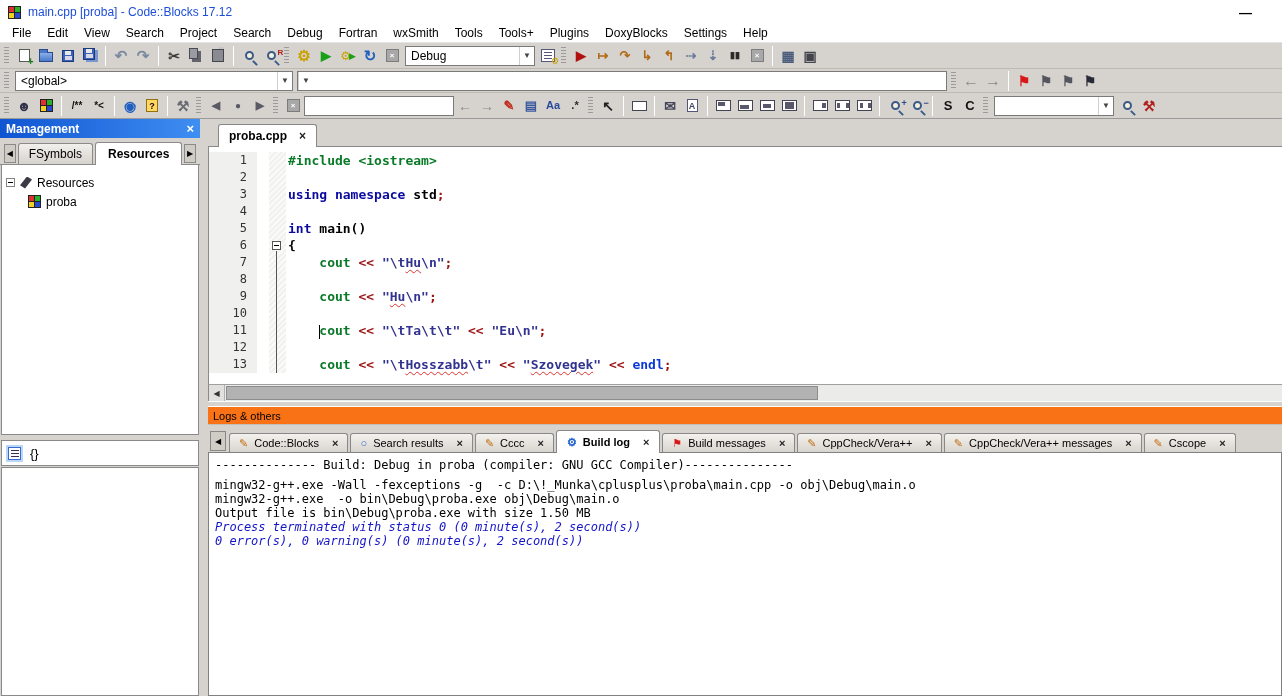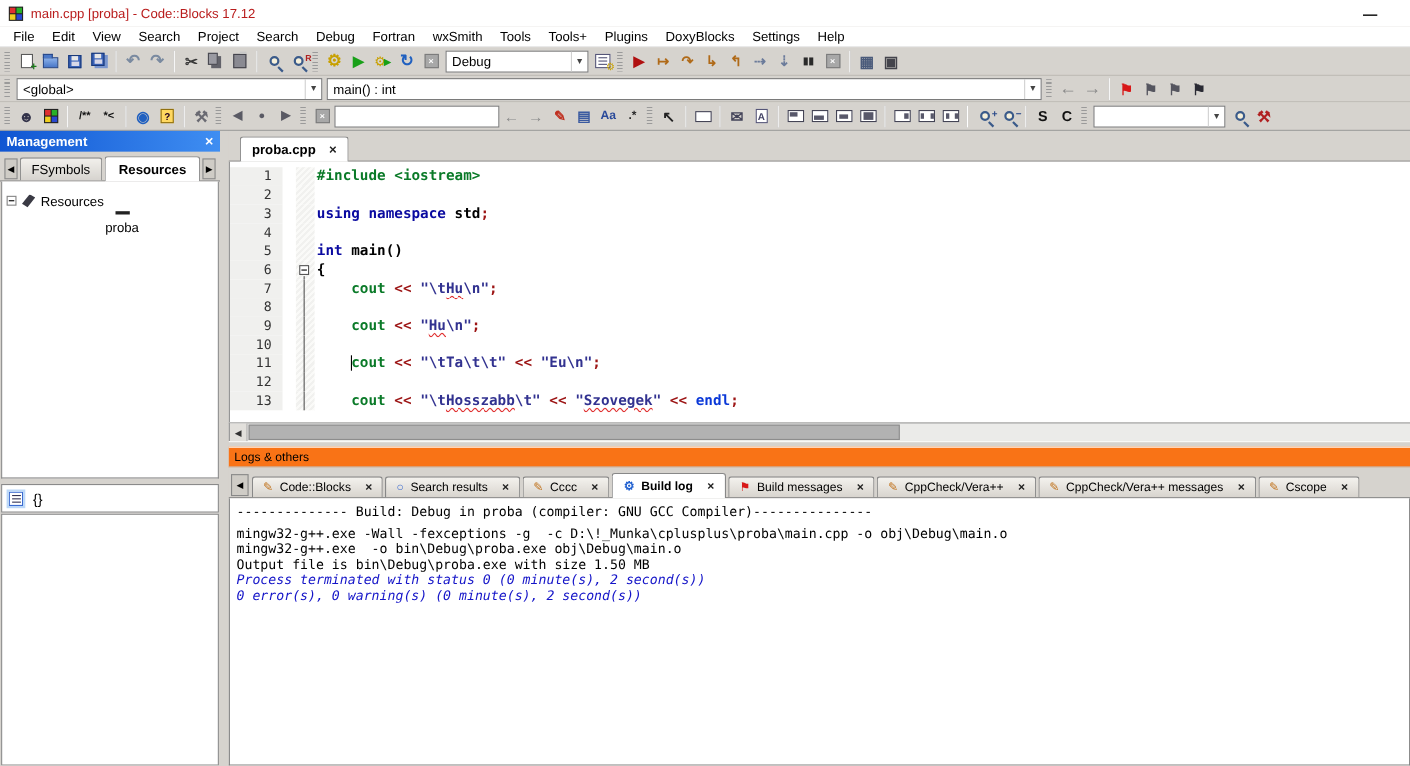--- a/index.html
+++ b/index.html
@@ -2,21 +2,21 @@
 <html><head>
 <meta charset="utf-8">
 <style>
   * { box-sizing: border-box; margin: 0; padding: 0; }
   html,body { width:1282px; height:696px; }
   body { font-family:"Liberation Sans", sans-serif; font-size:12px; background:#d6d3ce; overflow:hidden; }
   .window { position:relative; width:1282px; height:696px; background:#d6d3ce; display:flex; flex-direction:column; }
 
   
   .titlebar { height:24px; background:#fff; display:flex; align-items:center; padding:0 8px; flex:none; }
-  .titlebar .ttl { margin-left:7px; font-size:12px; color:#b91c1c; }
+  .titlebar .ttl { margin-left:7px; font-size:12px; color:#1d4ed8; }
   .titlebar .minbtn { margin-left:auto; margin-right:22px; font-weight:bold; color:#000; cursor:default; font-size:13px; }
   .menubar { height:19px; background:#fff; display:flex; align-items:flex-start; padding-left:4px; flex:none; border-bottom:1px solid #e4e4e4;}
   .menu-item { padding:2px 8px; color:#000; }
 
   
   .tbrow { display:flex; align-items:center; background:#d6d3ce; flex:none; border-bottom:1px solid #bdbab4; padding:1px 2px; }
   .tb1 { height:26px; } .tb2 { height:24px; } .tb3 { height:26px; border-bottom:1px solid #9a9a9a; }
   .grip { width:5px; height:18px; margin:0 4px 0 2px; background:repeating-linear-gradient(180deg,#9a9a9a 0 1px,transparent 1px 3px); }
   .tsep { width:1px; height:20px; background:#9a9a9a; border-right:1px solid #fff; margin:0 4px; }
   .tbtn { width:22px; height:22px; border:none; background:transparent; display:flex; align-items:center; justify-content:center; position:relative; }
@@ -77,21 +77,21 @@
 
   
   .mg-caption { height:19px; background:linear-gradient(90deg,#0f55d2,#3f8ef2); color:#fff; font-weight:bold; font-size:12px; display:flex; align-items:center; padding:0 6px; flex:none; }
   .mg-caption .x { margin-left:auto; font-weight:bold; font-size:13px; }
   .mg-tabs { height:27px; display:flex; align-items:flex-end; padding:3px 2px 0 2px; flex:none; border-bottom:1px solid #8a8a8a; background:#d6d3ce;}
   .mg-scroll { width:15px; height:19px; border:1px solid #8a8a8a; background:#cfccc6; font-size:8px; display:flex; align-items:center; justify-content:center; margin:0 2px 1px 2px;}
   .mtab { padding:3px 10px; border:1px solid #8a8a8a; border-bottom:none; border-radius:3px 3px 0 0; background:linear-gradient(#f2f0ec,#d6d3ce); font-size:12px; margin-right:2px; }
   .mtab.active { background:#fff; font-weight:bold; padding:4px 12px; margin-bottom:-1px; }
   .mg-tree { height:270px; background:#fff; border:1px solid #8a8a8a; border-top:none; margin:0 1px; padding:8px 4px; flex:none; font-size:12px; }
   .trow { display:flex; align-items:center; height:19px; gap:5px; }
-  .trow.child { padding-left:22px;flex-direction:column; }
+  .trow.child { padding-left:22px; }
   .expbox { width:9px; height:9px; border:1px solid #848484; background:#fff; position:relative; flex:none; }
   .expbox::after { content:""; position:absolute; left:1px; top:3px; width:5px; height:1px; background:#000; }
   .mg-gap { height:5px; flex:none; }
   .mg-symbols { height:26px; background:#fff; border:1px solid #8a8a8a; margin:0 1px; display:flex; align-items:center; gap:9px; padding:0 6px; flex:none; font-size:13px; }
   .mg-rest { flex:1; background:#fff; border:1px solid #8a8a8a; margin:1px 1px 0 1px; }
 
   
   .ed-tabbar { height:28px; flex:none; display:flex; align-items:flex-end; background:#d6d3ce; padding:4px 2px 0 10px; border-bottom:1px solid #888; }
   .ed-tab { background:#fff; border:1px solid #888; border-bottom:none; border-radius:3px 3px 0 0; padding:4px 10px; font-weight:bold; font-size:12px; display:flex; gap:12px; align-items:center; margin-bottom:-1px; }
   .ed-tab .x { font-weight:bold; color:#222; }
@@ -260,21 +260,20 @@
         <span class="g" style="color: rgb(68, 68, 76); font-size: 14px; font-weight: bold;">▣</span>
       </button>
     </div>
   <div class="tbrow tb2" id="tb2">
       <div class="grip"></div>
       <div class="combo" style="width: 278px;">
         <span class="cv">&lt;global&gt;</span>
         <span class="ca">▼</span>
       </div>
       <div class="combo" style="width: 650px;">
-        <span class="cv">main() : int</span>
         <span class="ca">▼</span>
       </div>
       <div class="grip"></div>
       <button class="tbtn">
         <span class="g" style="color: rgb(138, 138, 138); font-size: 16px; font-weight: bold;">←</span>
       </button>
       <button class="tbtn">
         <span class="g" style="color: rgb(138, 138, 138); font-size: 16px; font-weight: bold;">→</span>
       </button>
       <div class="tsep"></div>

